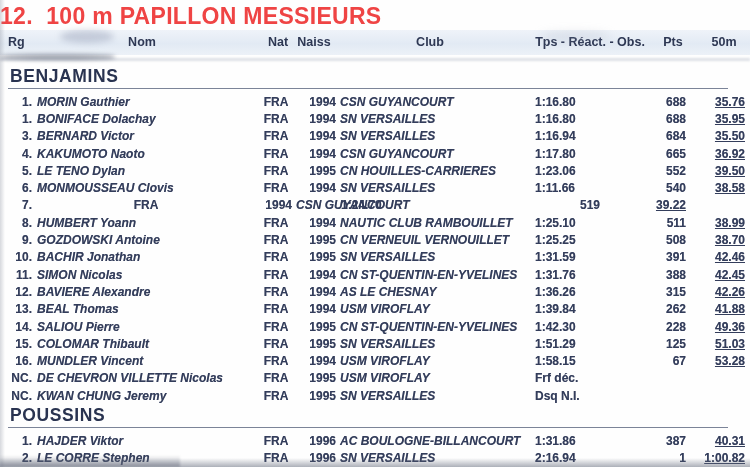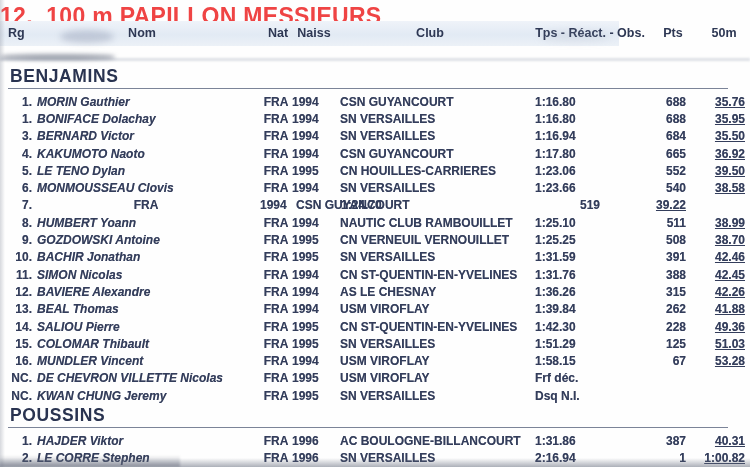--- a/index.html
+++ b/index.html
@@ -9,21 +9,21 @@
     font-family:"Liberation Sans","DejaVu Sans",sans-serif;
     font-weight:700;color:#333d5b;
     -webkit-font-smoothing:antialiased;
   }
   .title{
     position:absolute;top:3px;left:0;width:750px;
     text-align:left;font-size:23px;letter-spacing:.3px;
     color:#ef4444;white-space:pre;
   }
   .header-band{
-    position:absolute;top:21px;left:0;width:619px;height:25px;
+    position:absolute;top:30px;left:0;width:750px;height:25px;
     background:linear-gradient(180deg,#eff3f9 0%,#e2eaf4 55%,#ecf1f7 100%);
   }
   .hcell{
     position:absolute;top:5px;font-size:12.5px;color:#2e3854;
     transform:translateX(-50%);white-space:nowrap;
   }
   .hcell.left{transform:none;}
   .body-flow{position:absolute;top:66px;left:0;width:730px;}
   .section-head{
     margin:0 2px 4px 8px;
@@ -36,22 +36,22 @@
   }
   .row{
     display:grid;height:17.3px;align-items:center;
     grid-template-columns:32px 228px 32px 44px 194px 70px 86px 59px 5px;
     font-size:12px;white-space:nowrap;
     text-shadow:0 0 .4px rgba(45,55,85,.55);
   }
   .c-rank{text-align:right;}
   .c-name{padding-left:5px;font-style:italic;}
   .c-nat{text-align:center;}
-  .c-birth{text-align:left;}
-  .c-club{padding-left:4px;}
+  .c-birth{text-align:right;}
+  .c-club{padding-left:4px;font-style:italic;}
   .c-time{padding-left:5px;}
   .c-points{text-align:right;}
   .c-split{text-align:right;text-decoration:underline;}
   .section-rows{margin-bottom:1px;}
   
   .artifact{position:absolute;pointer-events:none;}
   .smudge-nom{left:60px;top:30px;width:54px;height:13px;background:rgba(100,112,145,.28);filter:blur(3px);border-radius:50%;}
   .smudge-tps{left:540px;top:31px;width:70px;height:10px;background:rgba(148,158,178,.20);filter:blur(4px);border-radius:50%;}
   .streak-underband{left:0;top:58px;width:750px;height:3px;background:rgba(128,138,160,.25);filter:blur(1px);}
   .smudge-band-left{left:0;top:54px;width:115px;height:6px;background:rgba(45,55,80,.45);filter:blur(2px);border-radius:40%;}
@@ -137,21 +137,21 @@
     <span class="c-points">552</span>
     <span class="c-split">39.50</span>
   </div>
 
   <div class="row">
     <span class="c-rank">6.</span>
     <span class="c-name">MONMOUSSEAU Clovis</span>
     <span class="c-nat">FRA</span>
     <span class="c-birth">1994</span>
     <span class="c-club">SN VERSAILLES</span>
-    <span class="c-time">1:23.66</span>
+    <span class="c-time">1:11.66</span>
     <span class="c-points">540</span>
     <span class="c-split">38.58</span>
   </div>
 
   <div class="row">
     <span class="c-rank">7.</span>
     <span class="c-nat">FRA</span>
     <span class="c-birth">1994</span>
     <span class="c-club">CSN GUYANCOURT</span>
     <span class="c-time">1:24.70</span>

